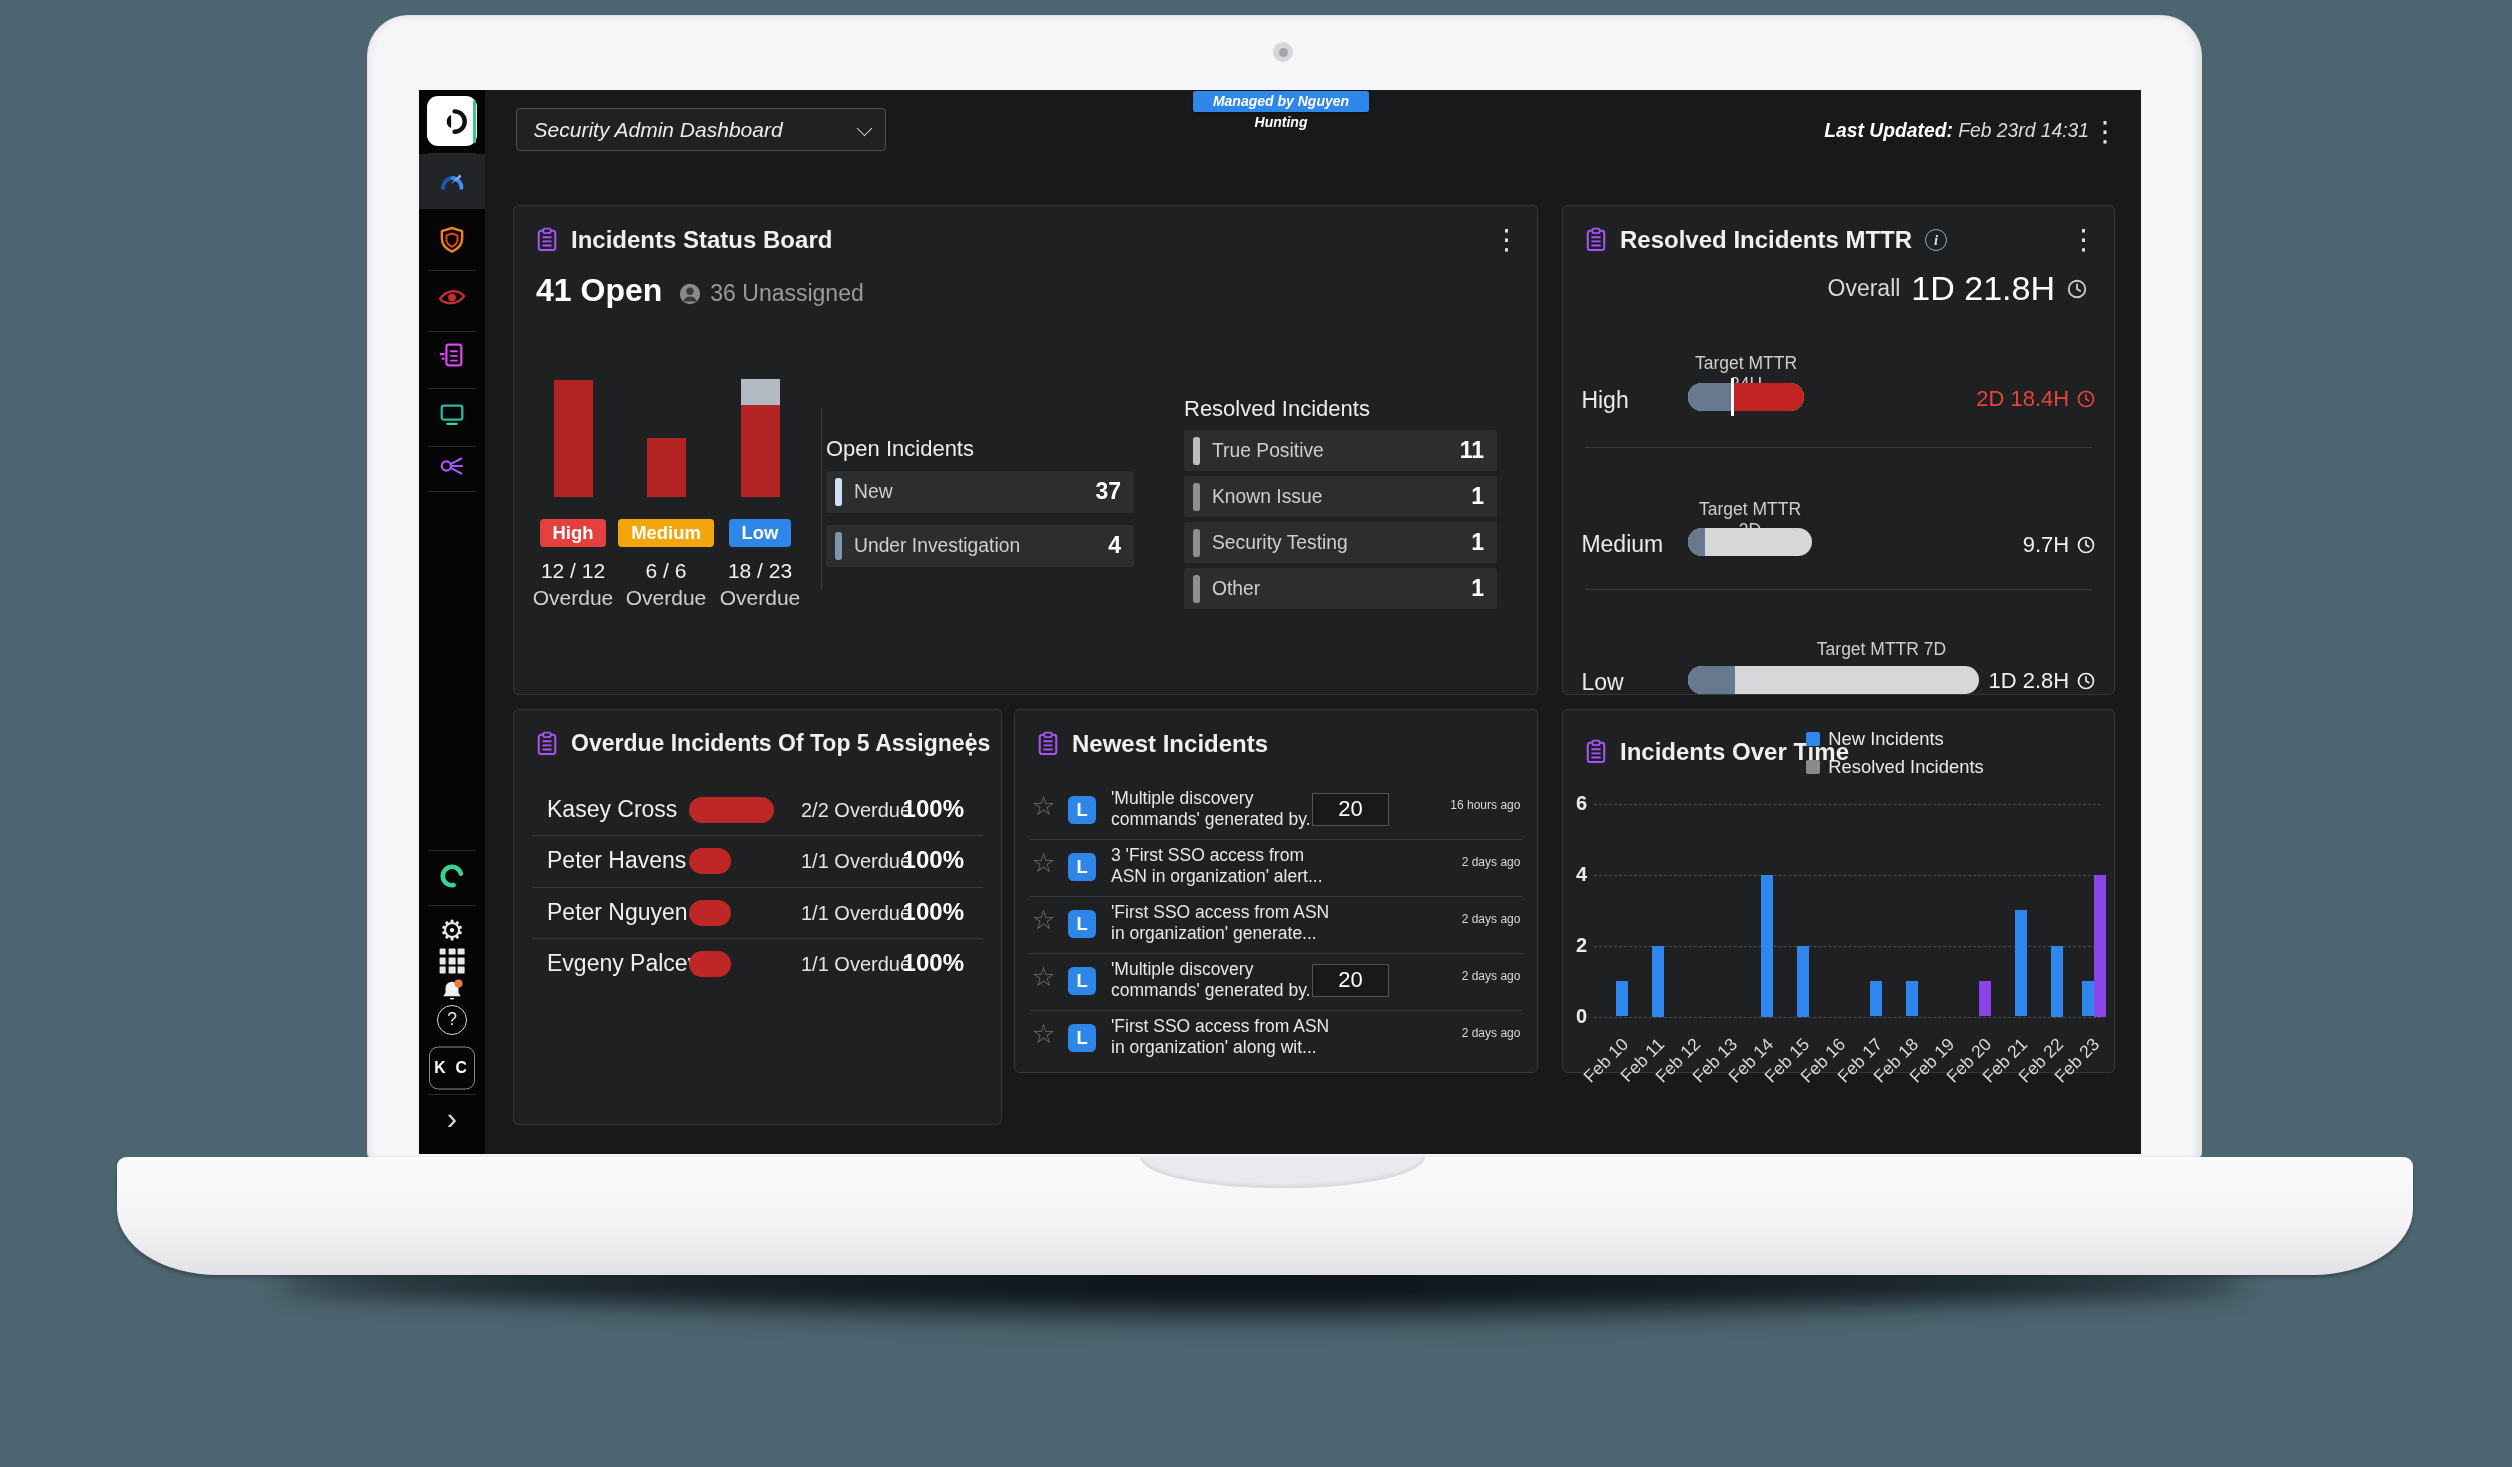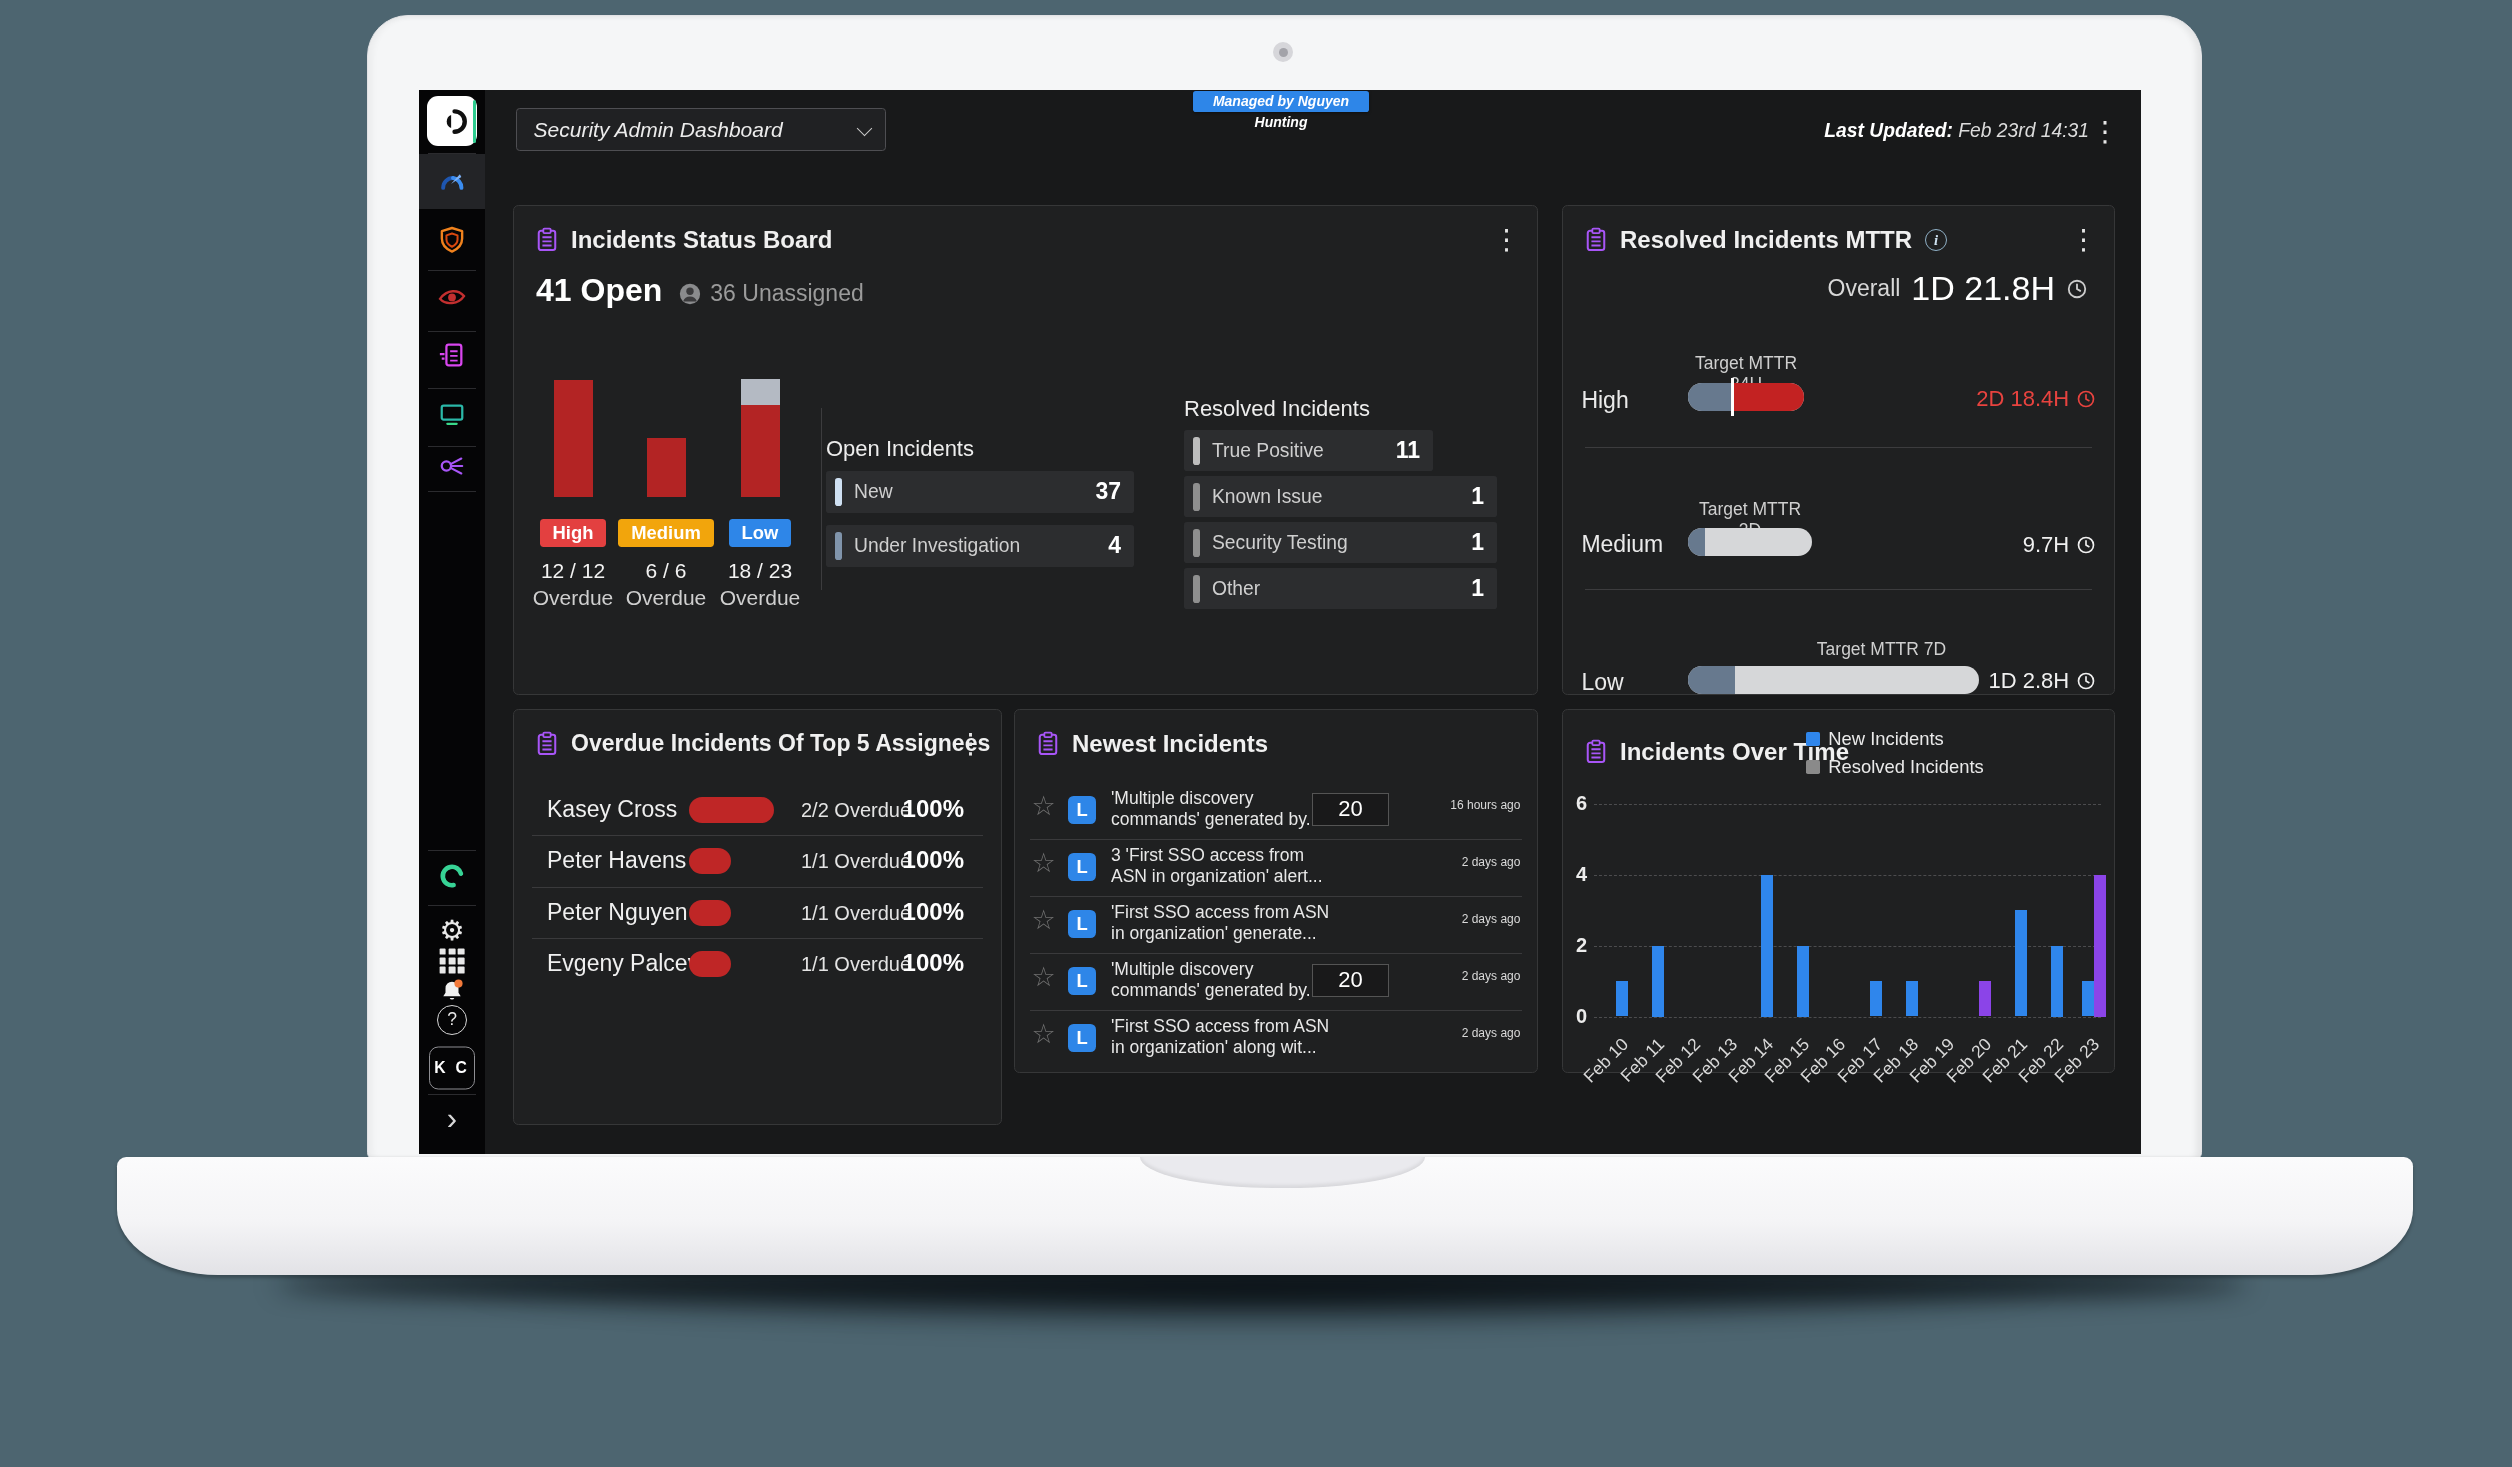--- a/index.html
+++ b/index.html
@@ -305,21 +305,21 @@
         <span class="inc-label">New</span>
         <span class="inc-val">37</span>
       </div>
       <div class="inc-row" style="left:312px;top:319px">
         <span class="inc-accent" style="background: rgb(128, 148, 171);"></span>
         <span class="inc-label">Under Investigation</span>
         <span class="inc-val">4</span>
       </div>
 
       <div class="abs ri-label">Resolved Incidents</div>
-      <div class="inc-row" style="left:670px;top:224px;width:249px;height:41px">
+      <div class="inc-row" style="left:670px;top:224px;width:313px;height:41px">
         <span class="inc-accent" style="background: rgb(189, 189, 189);"></span>
         <span class="inc-label">True Positive</span>
         <span class="inc-val">11</span>
       </div>
       <div class="inc-row" style="left:670px;top:270px;width:313px;height:41px">
         <span class="inc-accent" style="background: rgb(143, 143, 143);"></span>
         <span class="inc-label">Known Issue</span>
         <span class="inc-val">1</span>
       </div>
       <div class="inc-row" style="left:670px;top:316px;width:313px;height:41px">

